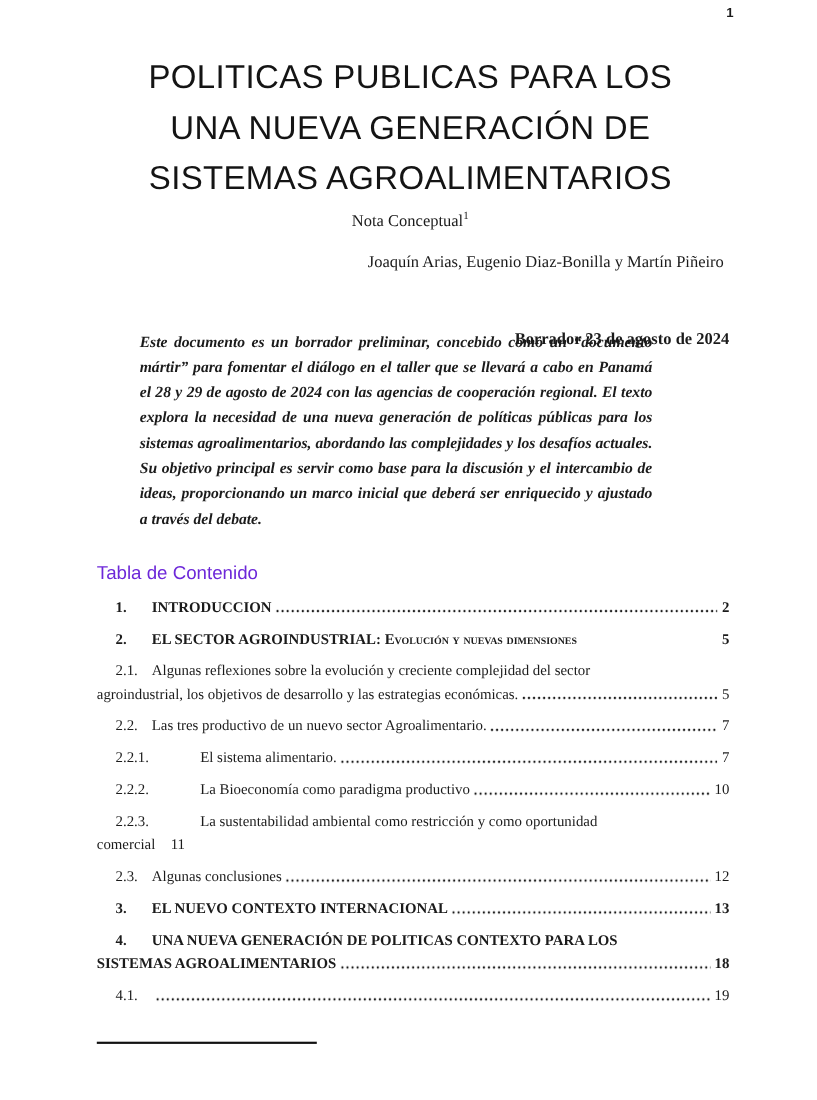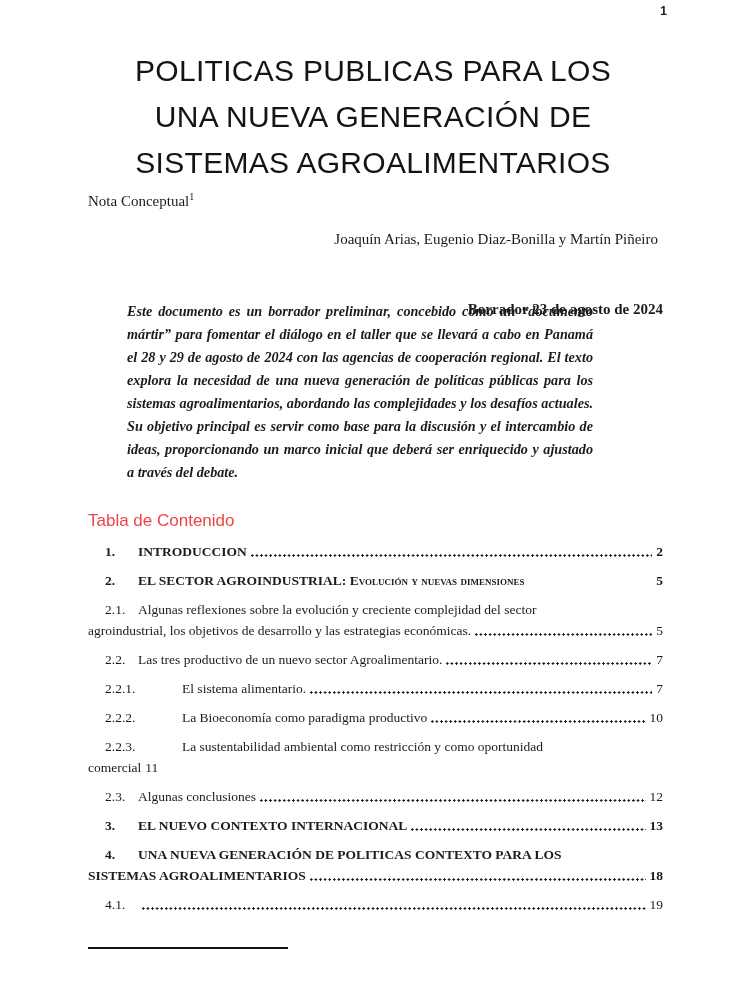--- a/index.html
+++ b/index.html
@@ -10,21 +10,21 @@
   .page-number {
     position:absolute; top:4px; right:76px;
     font-family:"Liberation Sans", sans-serif; font-size:12px; font-weight:bold;
   }
   .doc-title {
     position:absolute; top:48px; left:88px; width:570px; text-align:center;
     font-family:"Liberation Sans", sans-serif; font-size:30px; font-weight:400;
     line-height:46px; letter-spacing:0.3px; color:#141414;
   }
   .subtitle {
-    position:absolute; top:193px; left:88px; width:570px; text-align:left;
+    position:absolute; top:193px; left:88px; width:570px; text-align:center;
     font-size:15px;
   }
   .subtitle sup, .footnote sup { font-size:10px; vertical-align:super; line-height:0; }
   .authors {
     position:absolute; top:231px; left:88px; width:570px; text-align:right;
     font-size:15px;
   }
   .dateline {
     position:absolute; top:258px; left:88px; width:575px; text-align:right;
     font-size:15px; font-weight:bold;margin-top:43px;
@@ -51,21 +51,21 @@
   .toc-text { flex:none; white-space:pre-wrap; }
   .toc-text .sc { font-variant:small-caps; }
   .toc-dots {
     flex:1 1 auto; align-self:stretch; margin:0 4px 0 3px;
     background-image:radial-gradient(circle, #1b1b1b 1.05px, transparent 1.25px);
     background-size:4.6px 4.6px; background-repeat:repeat-x;
     background-position:left calc(100% - 4px);
   }
   .toc-page { flex:none; }
   .toc-page.pushed { margin-left:auto; }
-  .toc-page.inline { margin-left:4px; }
+  .toc-page.inline { margin-left:14px; }
   .footnote-rule {
     position:absolute; top:947px; left:88px; width:200px;
     border-top:2px solid #111;
   }
   .footnote {
     position:absolute; top:956px; left:88px; width:580px;
     font-size:12.5px; font-weight:bold; line-height:17px;
   }
 </style>
 </head>
@@ -82,21 +82,21 @@
   </div>
 
   <div class="subtitle"><span>Nota Conceptual</span><sup>1</sup></div>
 
   <div class="authors">Joaquín Arias, Eugenio Diaz-Bonilla y Martín Piñeiro</div>
 
   <div class="dateline">Borrador 23 de agosto de 2024</div>
 
   <div class="abstract">Este documento es un borrador preliminar, concebido como un “documento mártir” para fomentar el diálogo en el taller que se llevará a cabo en Panamá el 28 y 29 de agosto de 2024 con las agencias de cooperación regional. El texto explora la necesidad de una nueva generación de políticas públicas para los sistemas agroalimentarios, abordando las complejidades y los desafíos actuales. Su objetivo principal es servir como base para la discusión y el intercambio de ideas, proporcionando un marco inicial que deberá ser enriquecido y ajustado a través del debate.</div>
 
-  <div class="toc-heading" style="color: #ef4444;">Tabla de Contenido</div>
+  <div class="toc-heading" style="color: #6d28d9;">Tabla de Contenido</div>
 
   <div class="toc" id="toc-list">
       <div class="toc-entry lvl1 bold">
         <div class="toc-line first">
           <span class="toc-num">1.</span>
           <span class="toc-text">INTRODUCCION</span>
           <span class="toc-dots"></span>
           <span class="toc-page">2</span>
         </div>
       </div>

